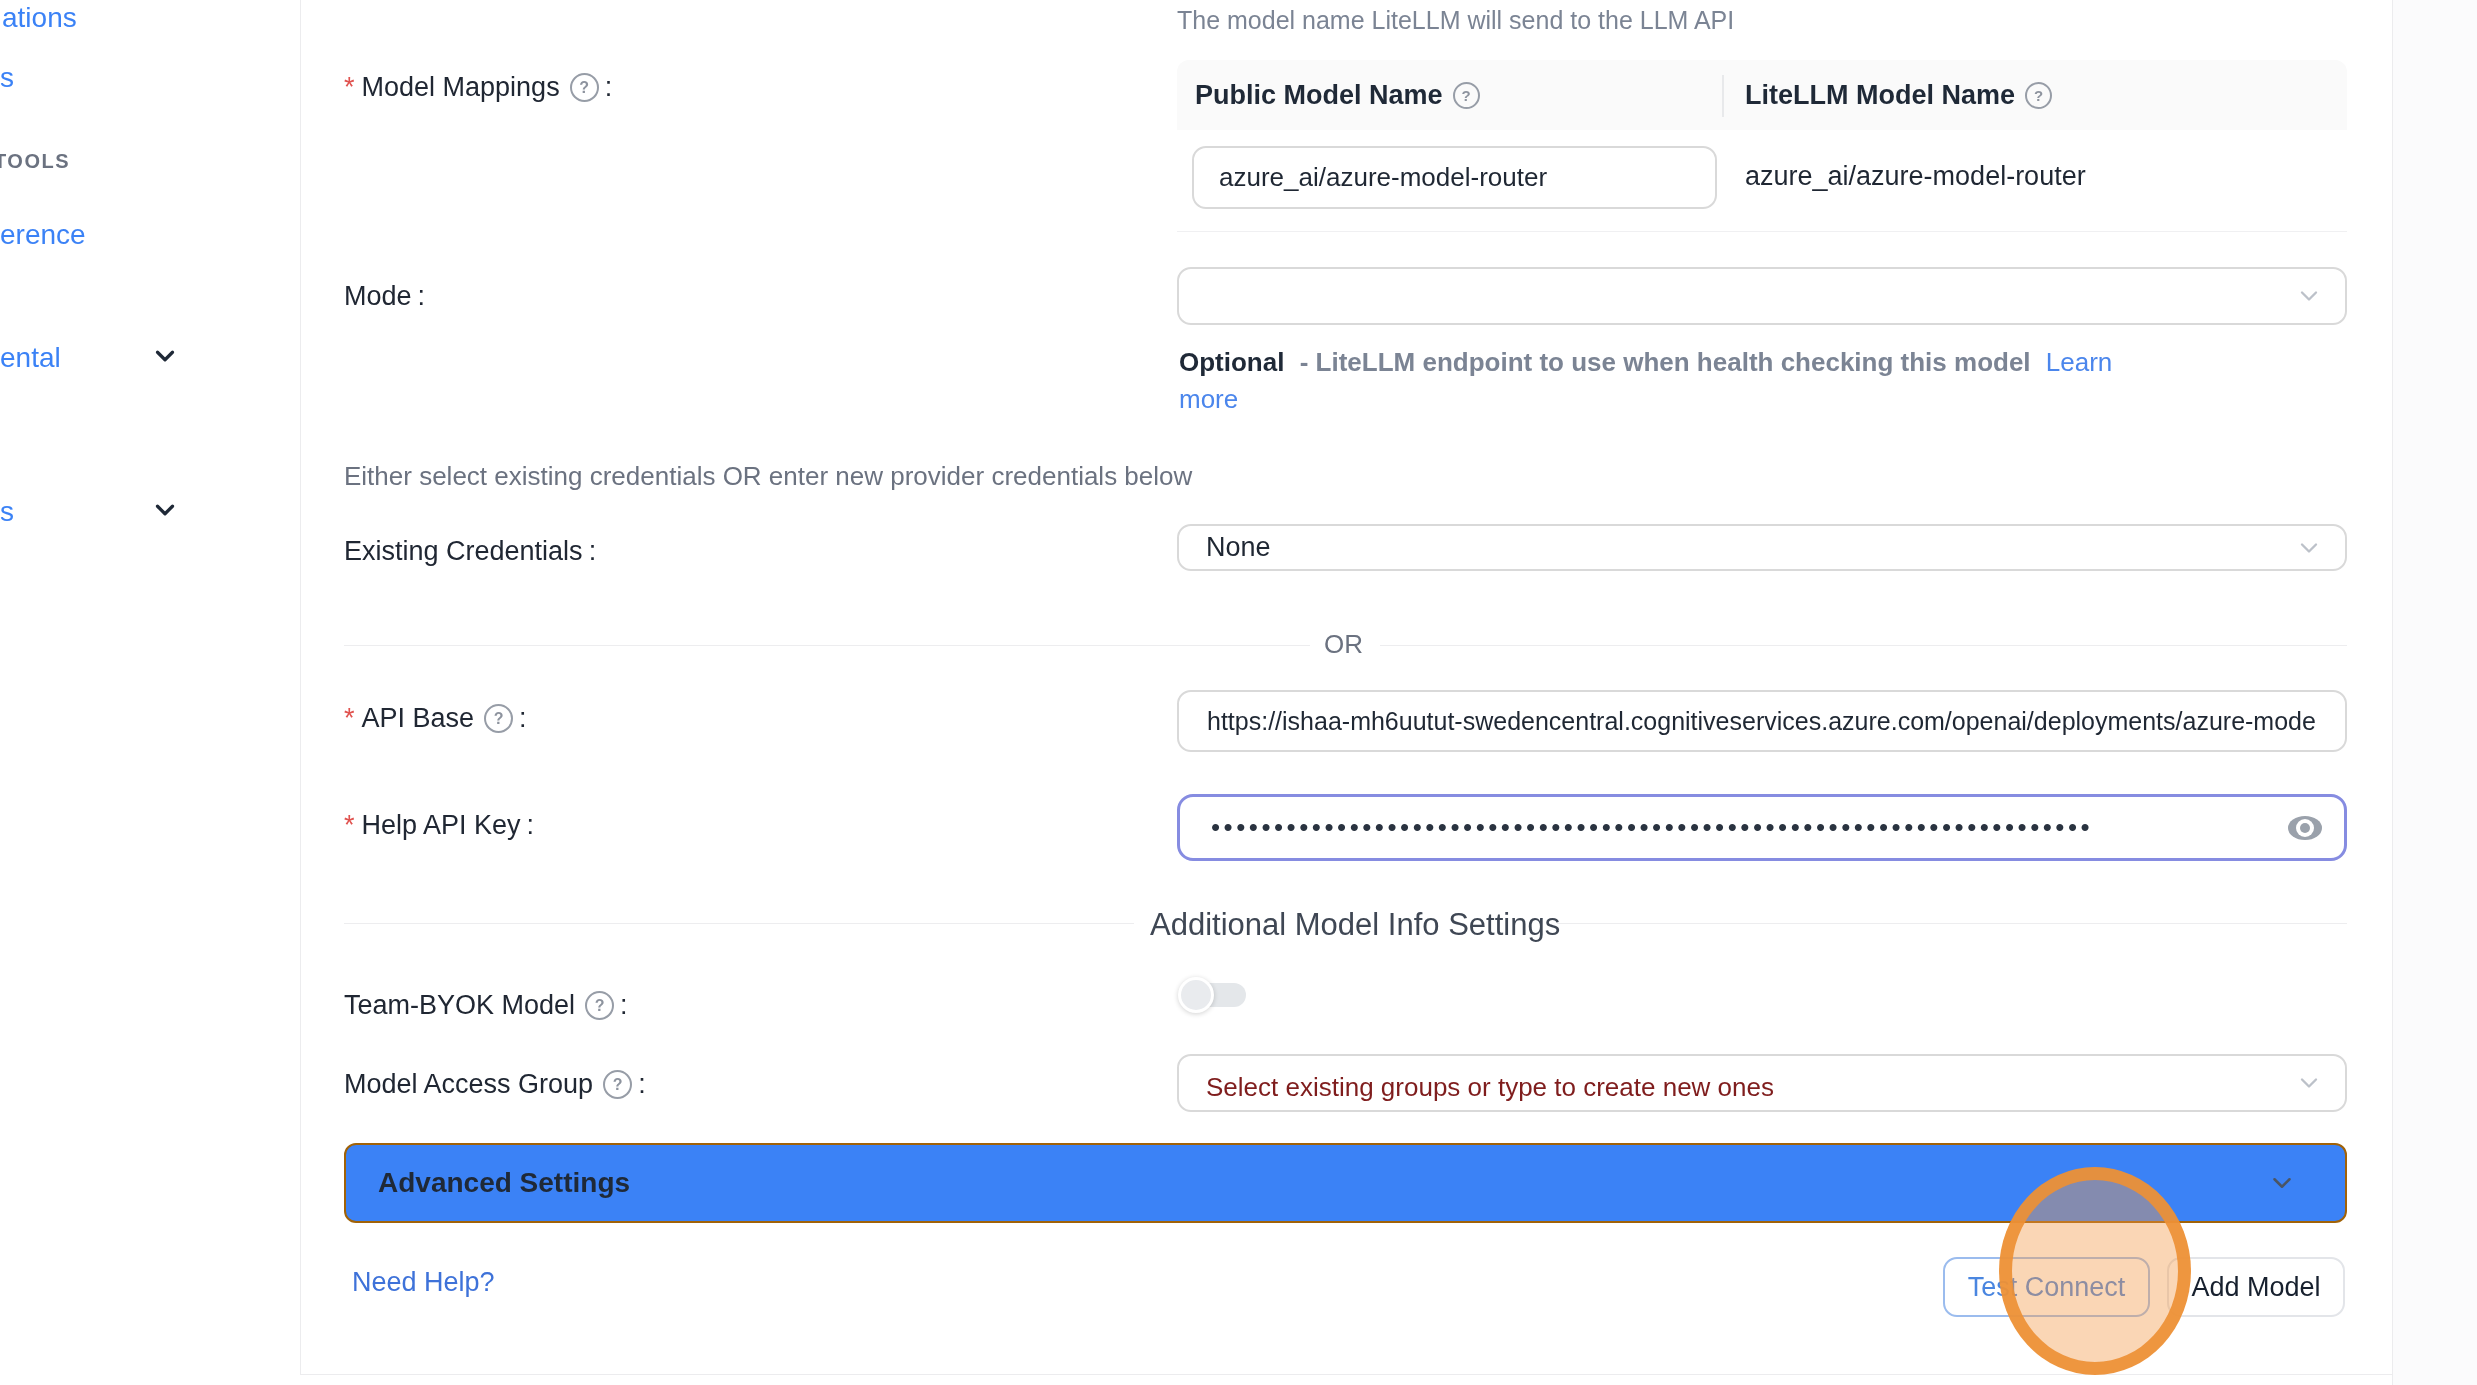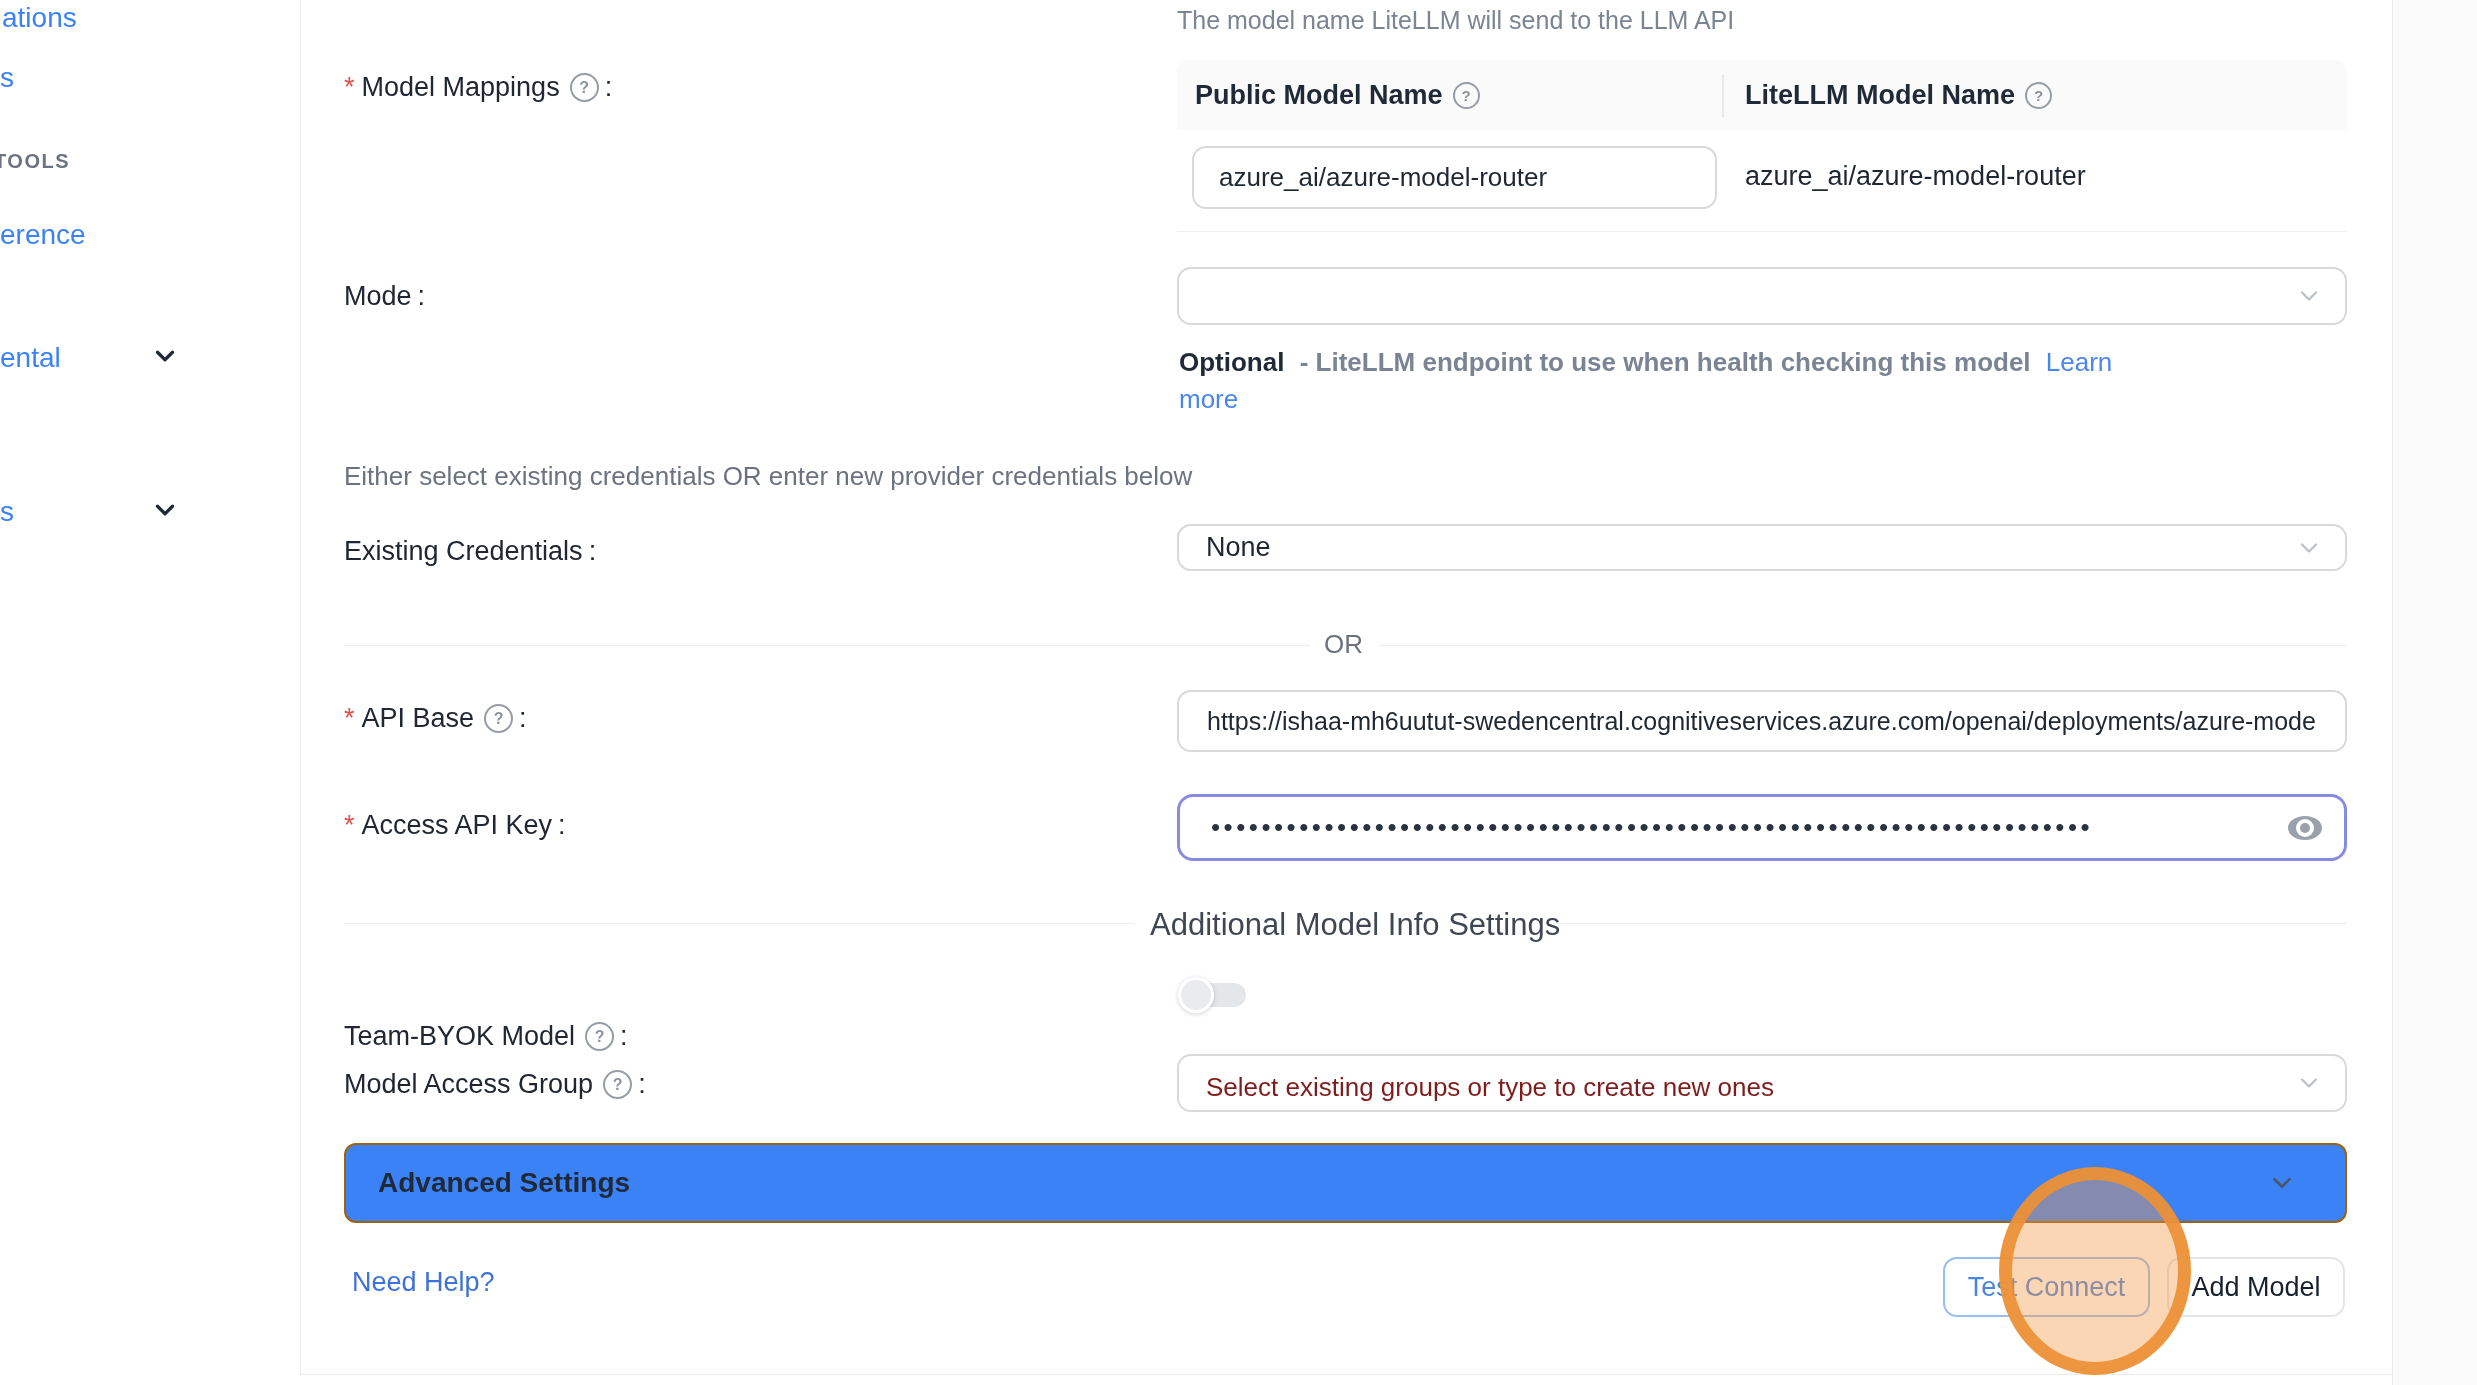--- a/index.html
+++ b/index.html
@@ -185,39 +185,39 @@
     <span>API Base</span>
     <span class="help-circle">?</span>
     <span class="colon">:</span>
   </div>
   <div class="input-box" style="left:1177px;top:690px;width:1170px;height:62px;padding:0 28px;">
     <input style="font-size: 25px;" value="https://ishaa-mh6uutut-swedencentral.cognitiveservices.azure.com/openai/deployments/azure-model-router">
   </div>
 
   <div class="form-label abs" style="left:344px;top:810px;">
     <span class="req">*</span>
-    <span>Access API Key</span>
+    <span>Help API Key</span>
     <span class="colon">:</span>
   </div>
   <div class="input-box" style="left:1177px;top:794px;width:1170px;height:67px;padding:0 31px;border:3px solid #868ce1;border-radius:16px;">
     <span class="mask-dots" style="width:900px;">••••••••••••••••••••••••••••••••••••••••••••••••••••••••••••••••••••••</span>
     <span class="abs" style="right:20px;top:50%;transform:translateY(-50%);display:flex;">
       <svg width="38" height="30" viewBox="0 0 38 30">
         <ellipse cx="19" cy="15" rx="17" ry="12" fill="#9aa1ab"></ellipse>
         <circle cx="19" cy="15" r="9" fill="#ffffff"></circle>
         <circle cx="19" cy="15" r="5" fill="#9aa1ab"></circle>
       </svg>
     </span>
   </div>
 
   <div class="line-h" style="left:344px;top:923px;width:790px;background:#ededef;"></div>
   <div class="abs divider-label" style="left:1150px;top:907px;">Additional Model Info Settings</div>
   <div class="line-h" style="left:1557px;top:923px;width:790px;background:#ededef;"></div>
 
-  <div class="form-label abs" style="left:344px;top:1021px;text-align:center;">
+  <div class="form-label abs" style="left:344px;top:990px;text-align:center;">
     <span>Team-BYOK Model</span>
     <span class="help-circle">?</span>
     <span class="colon">:</span>
   </div>
   <div class="toggle-track">
     <div class="toggle-knob"></div>
   </div>
 
   <div class="form-label abs" style="left:344px;top:1069px;">
     <span>Model Access Group</span>

